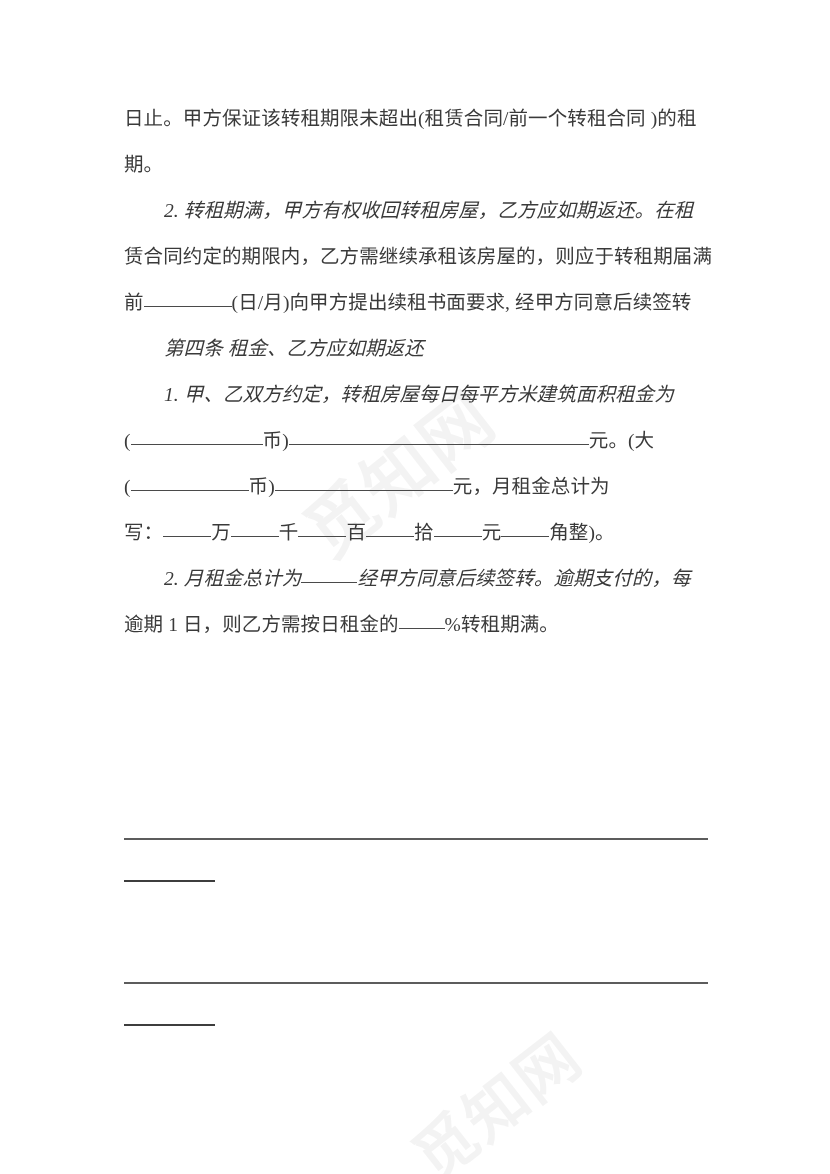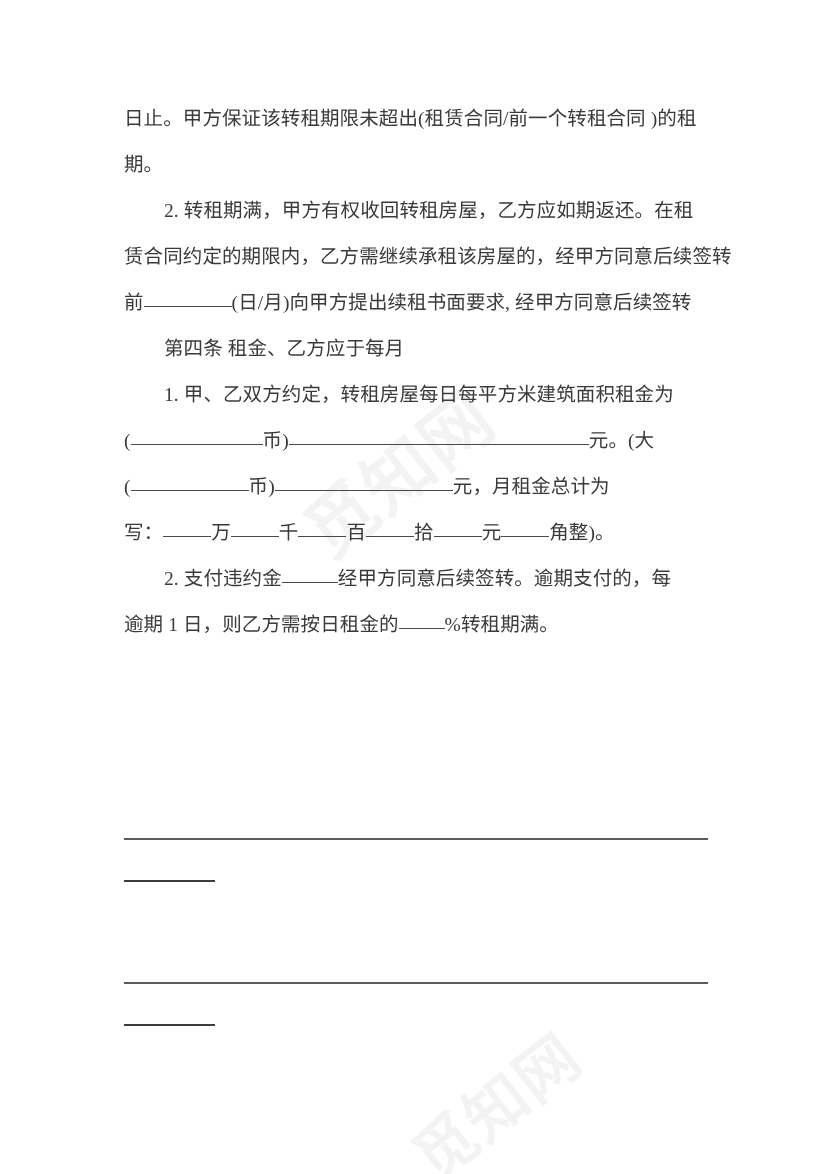--- a/index.html
+++ b/index.html
@@ -60,20 +60,21 @@
   .line {
     font-size: 19.5px;
     line-height: 46px;
     height: 46px;
     white-space: nowrap;
     letter-spacing: 0.1px;
   }
 
   .indent {
     padding-left: 40px;
+    font-style: italic;
   }
 
   
   .blank {
     display: inline-block;
     border-bottom: 1.6px solid #4a4a4a;
     vertical-align: 2px;
     height: 15px;
   }
   .b-cur   { width: 118px; }
@@ -118,44 +119,44 @@
 
   <div class="content">
 
     <div class="line">日止。甲方保证该转租期限未超出(租赁合同/前一个转租合同 )的租</div>
     <div class="line">期。</div>
 
     <div class="line indent">
       <span>2.</span>
       <span>转租期满，甲方有权收回转租房屋，乙方应如期返还。在租</span>
     </div>
-    <div class="line">赁合同约定的期限内，乙方需继续承租该房屋的，经甲方同意后续签转</div>
+    <div class="line">赁合同约定的期限内，乙方需继续承租该房屋的，则应于转租期届满</div>
     <div class="line">
       <span>前</span><span class="blank b-day"></span><span>(日/月)向甲方提出续租书面要求, 经甲方同意后续签转</span>
     </div>
 
-    <div class="line indent">第四条  租金、乙方应于每月</div>
+    <div class="line indent">第四条  租金、乙方应如期返还</div>
 
     <div class="line indent">
       <span>1.</span>
       <span>甲、乙双方约定，转租房屋每日每平方米建筑面积租金为</span>
     </div>
     <div class="line">
       <span>(</span><span class="blank b-cur2"></span><span>币)</span><span class="blank b-amt2"></span><span>元。(大</span>
     </div>
     <div class="line">
       <span>(</span><span class="blank b-cur"></span><span>币)</span><span class="blank b-amt1"></span><span>元，月租金总计为</span>
     </div>
     <div class="line">
       <span>写：</span><span class="blank b-unit"></span><span>万</span><span class="blank b-unit"></span><span>千</span><span class="blank b-unit"></span><span>百</span><span class="blank b-unit"></span><span>拾</span><span class="blank b-unit"></span><span>元</span><span class="blank b-unit"></span><span>角整)。</span>
     </div>
 
     <div class="line indent">
       <span>2.</span>
-      <span>支付违约金</span><span class="blank b-month"></span><span>经甲方同意后续签转。逾期支付的，每</span>
+      <span>月租金总计为</span><span class="blank b-month"></span><span>经甲方同意后续签转。逾期支付的，每</span>
     </div>
     <div class="line">
       <span>逾期 1 日，则乙方需按日租金的</span><span class="blank b-pct"></span><span>%转租期满。</span>
     </div>
 
 
   </div>
 
   <div class="rules">
     <div class="rule-full"></div>

